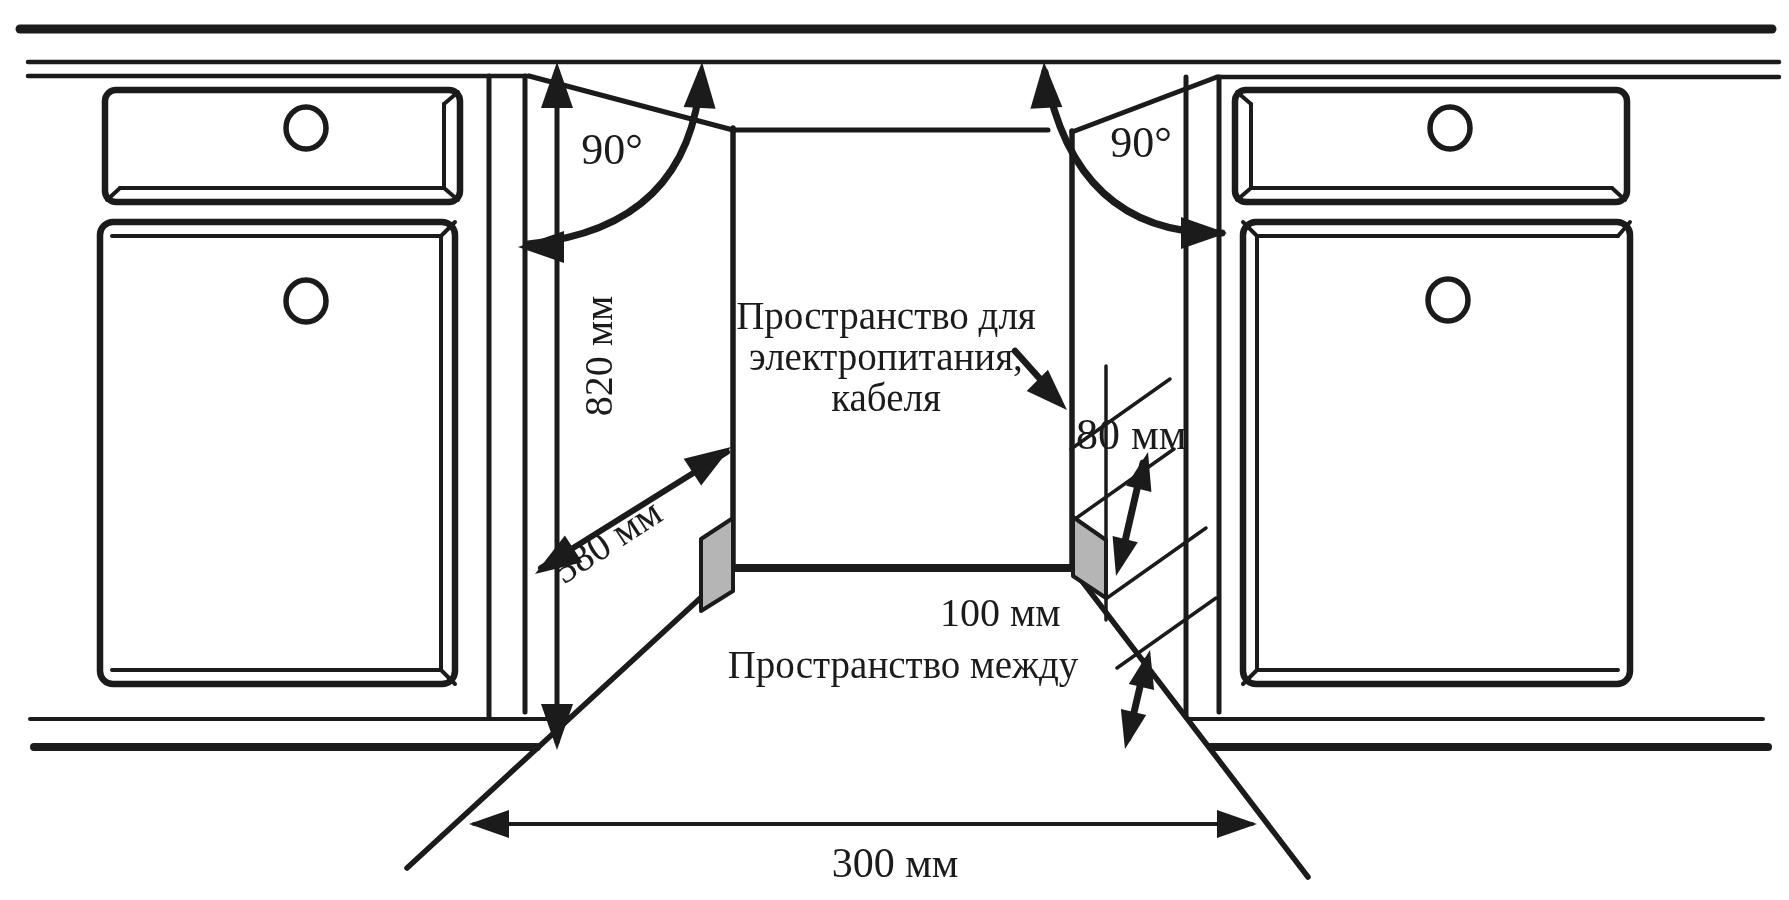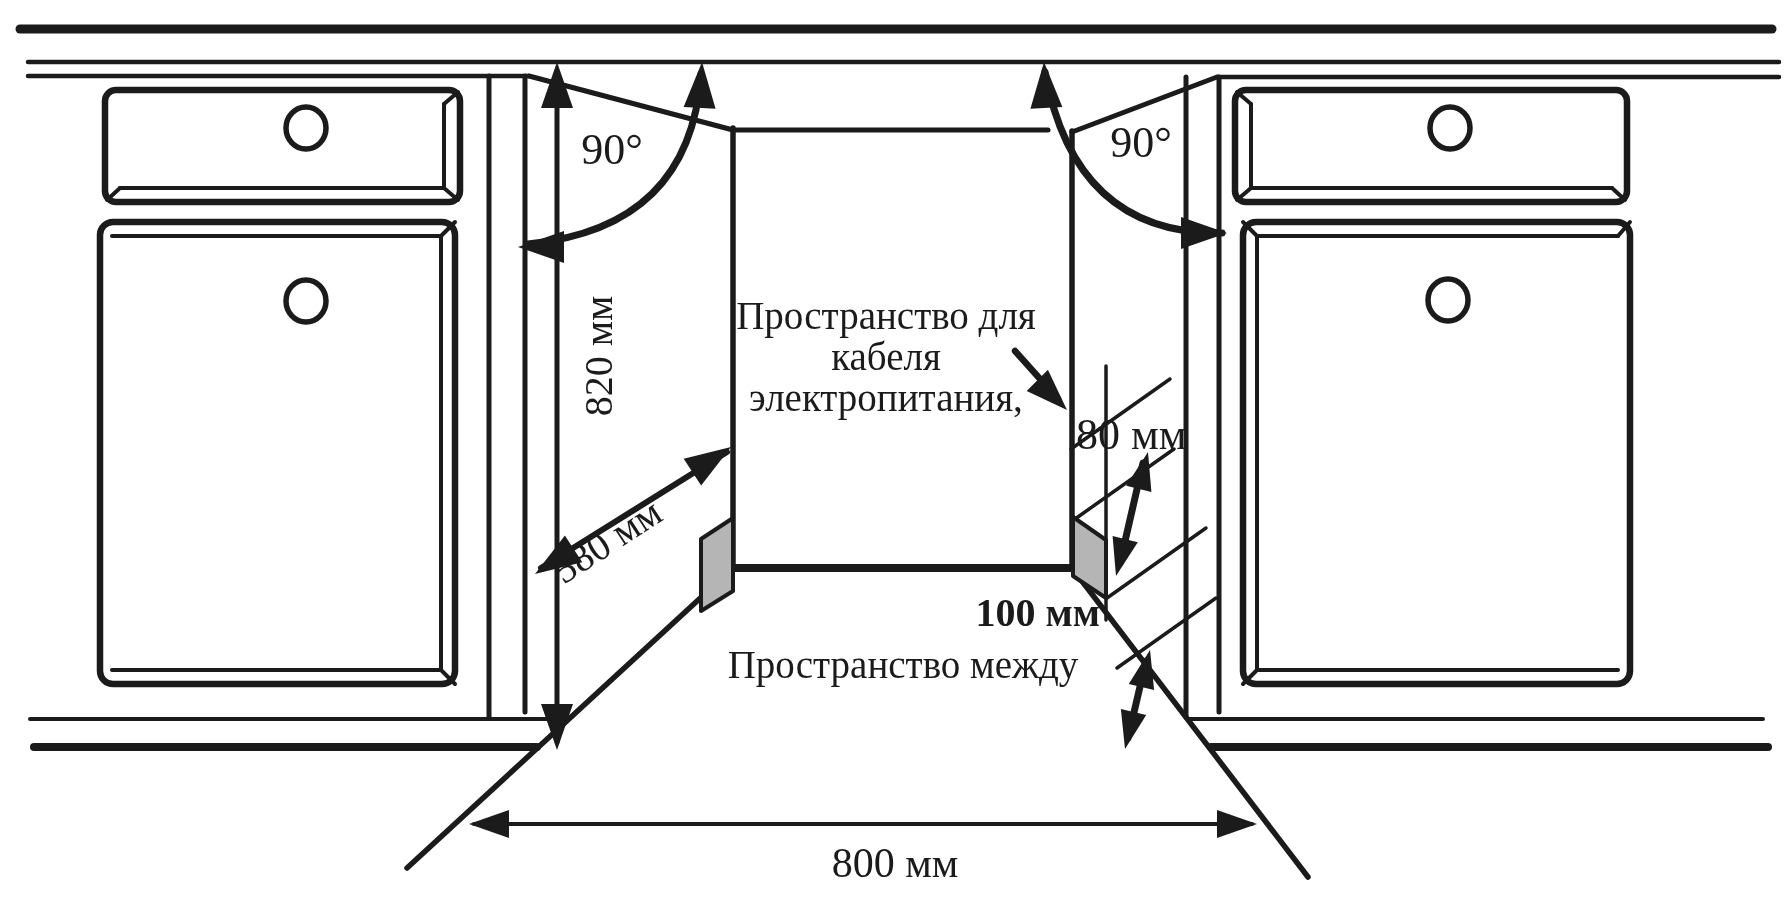--- a/index.html
+++ b/index.html
@@ -166,29 +166,29 @@
   </svg>
 
   <div class="label centered" style="left:612px;top:150px;font-size:44px;">90°</div>
 
   <div class="label centered" style="left:1141px;top:143px;font-size:44px;">90°</div>
 
   <div class="label rot90" style="left:599px;top:356px;font-size:40px;">820 мм</div>
 
   <div class="label rot33" style="left:607px;top:541px;font-size:40px;">580 мм</div>
 
-  <div class="label centered" style="left:895px;top:864px;font-size:42px;">800 мм</div>
+  <div class="label centered" style="left:895px;top:864px;font-size:42px;">300 мм</div>
 
   <div class="label" style="left:1076px;top:412px;font-size:44px;">80 мм</div>
 
-  <div class="label" style="left:940px;top:592px;font-size:40px;width:160px;text-align:right;font-weight:bold;">100 мм</div>
+  <div class="label" style="left:940px;top:592px;font-size:40px;width:160px;">100 мм</div>
 
   <div class="label centered block-center note" style="left:886px;top:324px;width:360px;font-size:39px;line-height:41px;margin-top:32px;">
     <span>Пространство для</span>
+    <span>электропитания,</span>
     <span>кабеля</span>
-    <span>электропитания,</span>
   </div>
 
   <div class="label centered block-center note" style="left:903px;top:664px;width:460px;font-size:39px;line-height:37px;">
     <span>Пространство между</span>
   </div>
 
 </div>
 
 </body></html>

